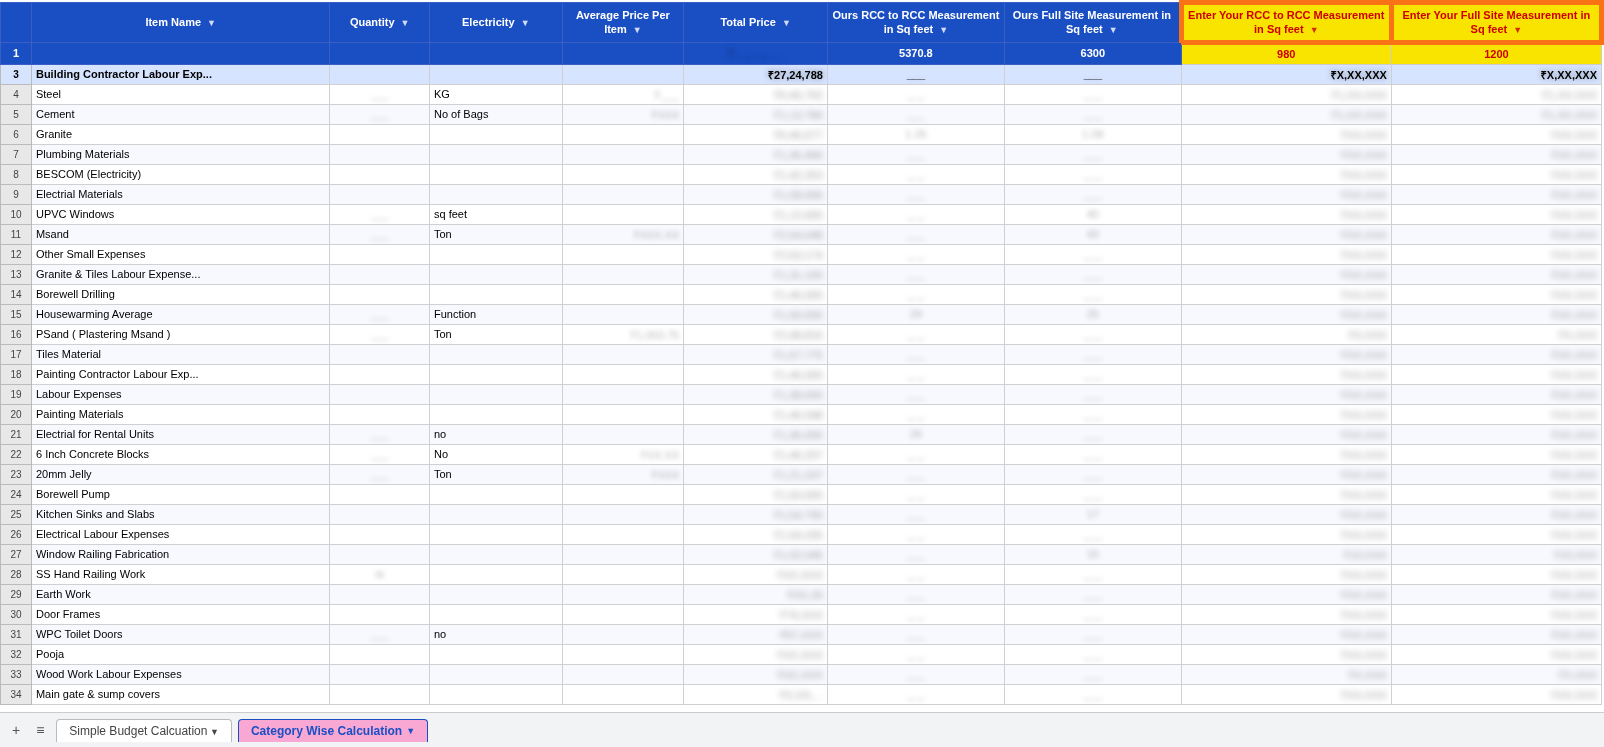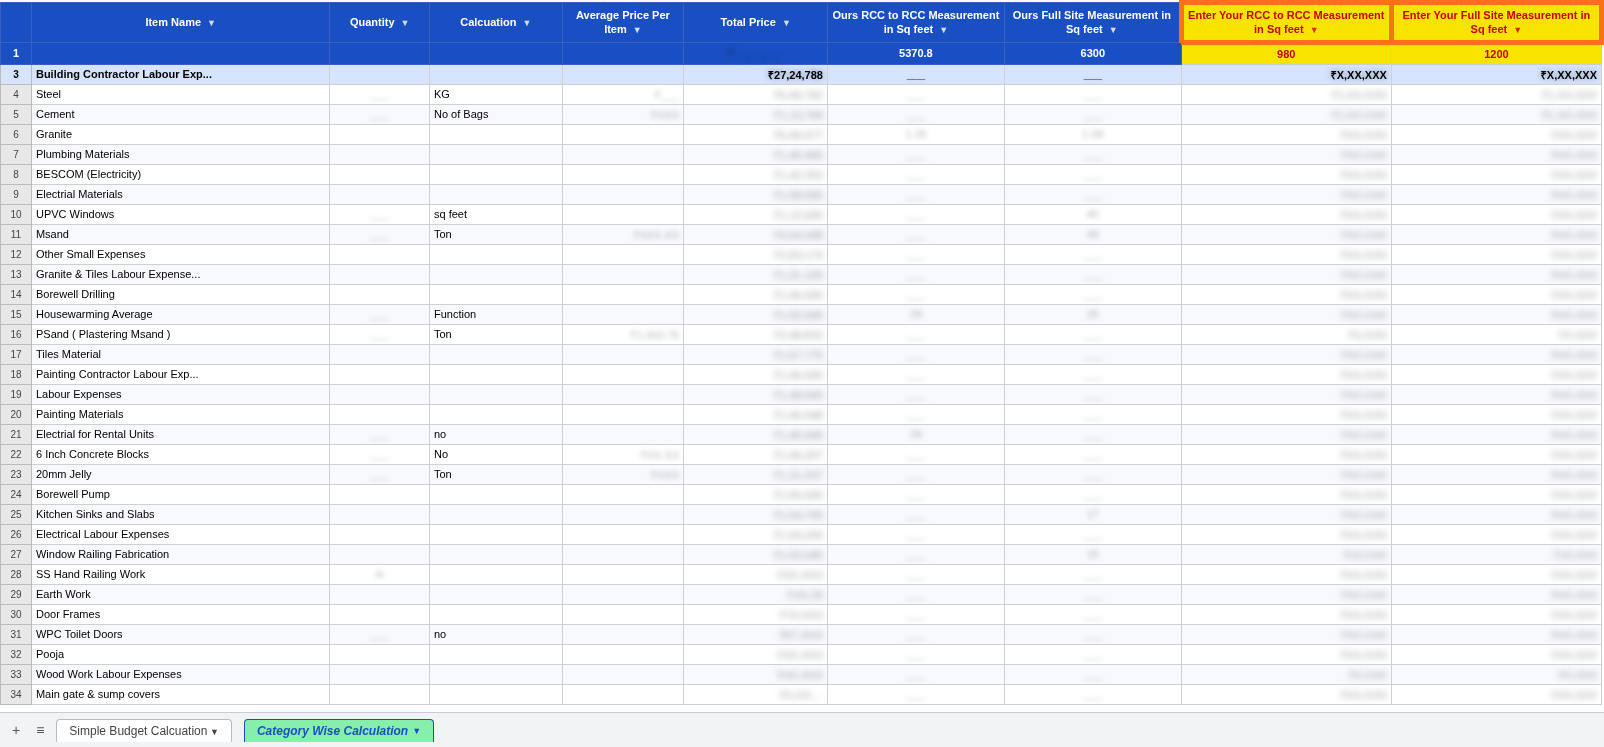--- a/index.html
+++ b/index.html
@@ -133,25 +133,24 @@
       border-bottom: none;
       background: #fff;
       cursor: pointer;
       font-size: 12px;
       color: #444;
       border-radius: 4px 4px 0 0;
       margin-right: 2px;
     }
 
     .sheet-tab.active {
-      background: #86efac;
+      background: #f9a8d4;
       color: #1a4fc4;
       font-weight: bold;
       border-color: #1a4fc4;
-      font-style: italic;
     }
 
     .header-row-1 th { height: 28px; }
     .header-row-2 th { height: 22px; }
 
     .scroll-area { overflow-x: hidden; overflow-y: hidden; height: calc(100% - 35px); }
   </style>
 </head>
 <body>
 
@@ -177,21 +176,21 @@
           </th>
           <th>
             <span>Item Name</span>
             <span class="col-filter">▼</span>
           </th>
           <th>
             <span>Quantity</span>
             <span class="col-filter">▼</span>
           </th>
           <th>
-            <span>Calcuation</span>
+            <span>Electricity</span>
             <span class="col-filter">▼</span>
           </th>
           <th>
             <span>Average Price Per Item</span>
             <span class="col-filter">▼</span>
           </th>
           <th>
             <span>Total Price</span>
             <span class="col-filter">▼</span>
           </th>
@@ -620,18 +619,18 @@
             <td class="blurred text-right">₹XX,XXX</td>
             <td class="blurred text-right">₹XX,XXX</td>
           </tr>
         </tbody>
     </table>
   </div>
 
   <div class="bottom-bar">
     <button class="bottom-bar-btn">+</button>
     <button class="bottom-bar-btn">≡</button>
-    <div id="sheet-tabs" style="display:flex; gap:10px;">
+    <div id="sheet-tabs" style="display:flex; gap:4px;">
     <div class="sheet-tab">Simple Budget Calcuation<span style="font-size: 9px;"> ▼</span></div>
         <div class="sheet-tab active" style="display: flex; align-items: center; gap: 4px;">Category Wise Calculation<span style="font-size: 9px;"> ▼</span></div>
       </div>
   </div>
 </div>
 
 </body></html>

